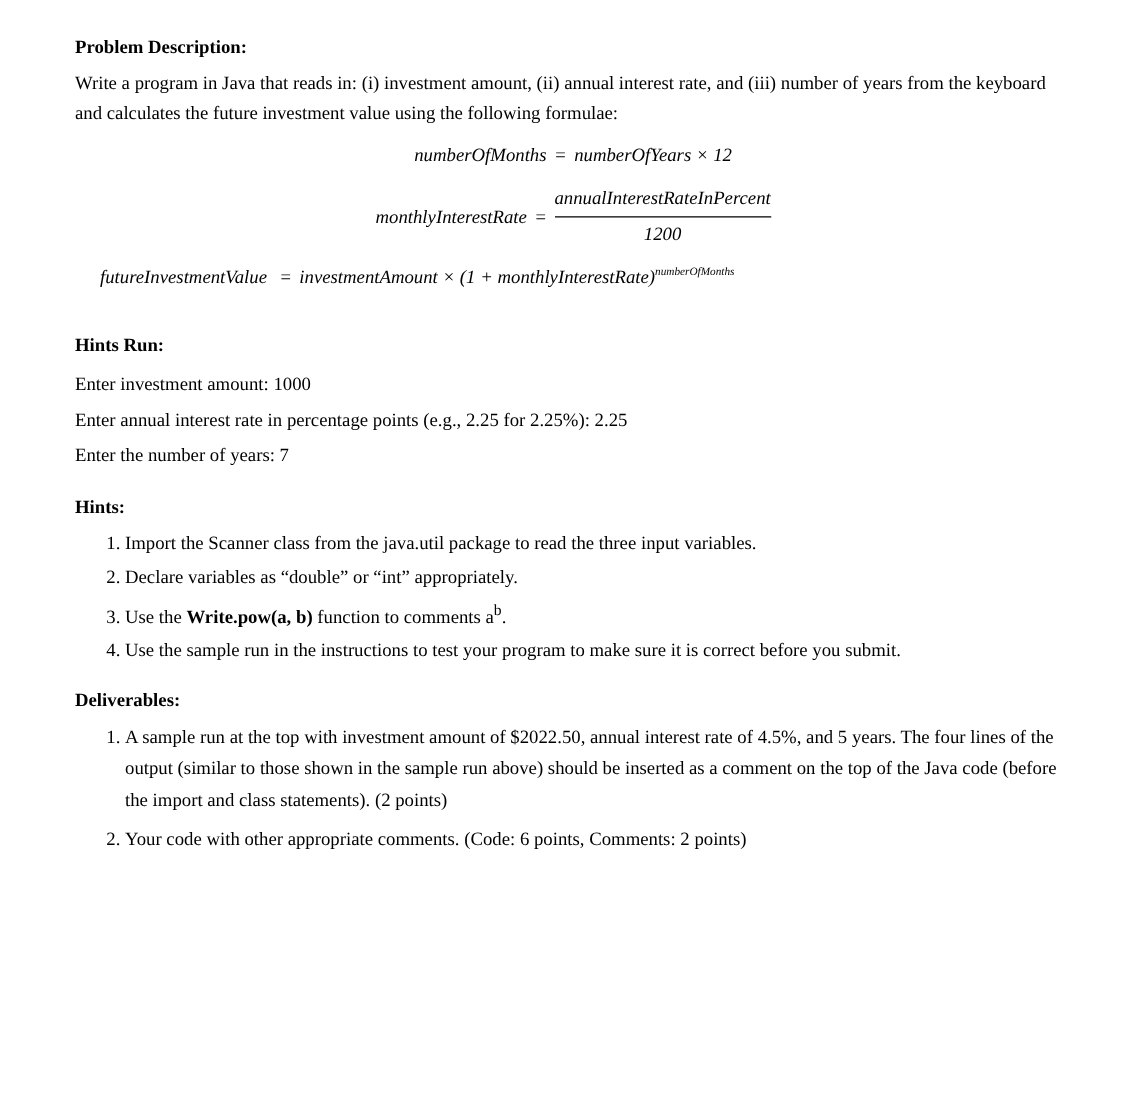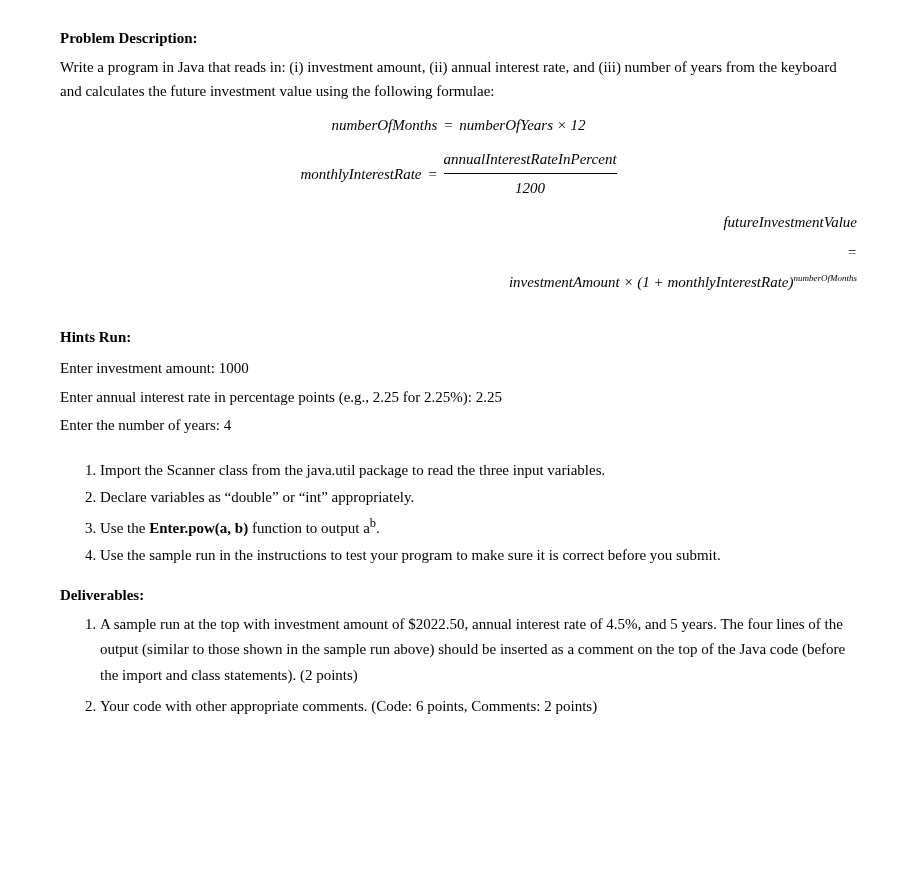--- a/index.html
+++ b/index.html
@@ -108,28 +108,27 @@
       align-items: center;
       justify-content: center;
       gap: 6px;
       margin: 10px 0;
       font-style: italic;
       font-size: 15px;
     }
 
     .future-row {
       display: flex;
-      align-items: flex-end;
+      align-items: flex-start;
       justify-content: flex-start;
       gap: 6px;
       margin: 10px 0 0 0;
       font-style: italic;
       font-size: 15px;
       padding-left: 20px;
-      flex-direction: column;
     }
 
     sup.small-sup {
       font-size: 9px;
       font-style: italic;
     }
   </style>
 </head>
 <body>
 
@@ -167,31 +166,32 @@
 </div>
 
 <br>
 
 
 <div class="section">
   <div class="section-title">Hints Run:</div>
   <div class="sample-run-block">
     <span class="sample-run-line">Enter investment amount: 1000</span>
     <span class="sample-run-line">Enter annual interest rate in percentage points (e.g., 2.25 for 2.25%): 2.25</span>
-    <span class="sample-run-line">Enter the number of years: 4</span>
+    <span class="sample-run-line">Enter the number of years: 7</span>
   </div>
 </div>
 
 
 <div class="section">
+  <div class="section-title">Hints:</div>
   <ol class="hints-list">
     <li>Import the Scanner class from the java.util package to read the three input variables.</li>
     <li>Declare variables as “double” or “int” appropriately.</li>
     <li>
-      <span>Use the </span><span class="bold-inline">Enter.pow(a, b)</span><span> function to output a</span><sup>b</sup><span>.</span>
+      <span>Use the </span><span class="bold-inline">Write.pow(a, b)</span><span> function to comments a</span><sup>b</sup><span>.</span>
     </li>
     <li>Use the sample run in the instructions to test your program to make sure it is correct before you submit.</li>
   </ol>
 </div>
 
 
 <div class="section">
   <div class="section-title">Deliverables:</div>
   <div class="section-body">
     <ol class="deliverables-list">

